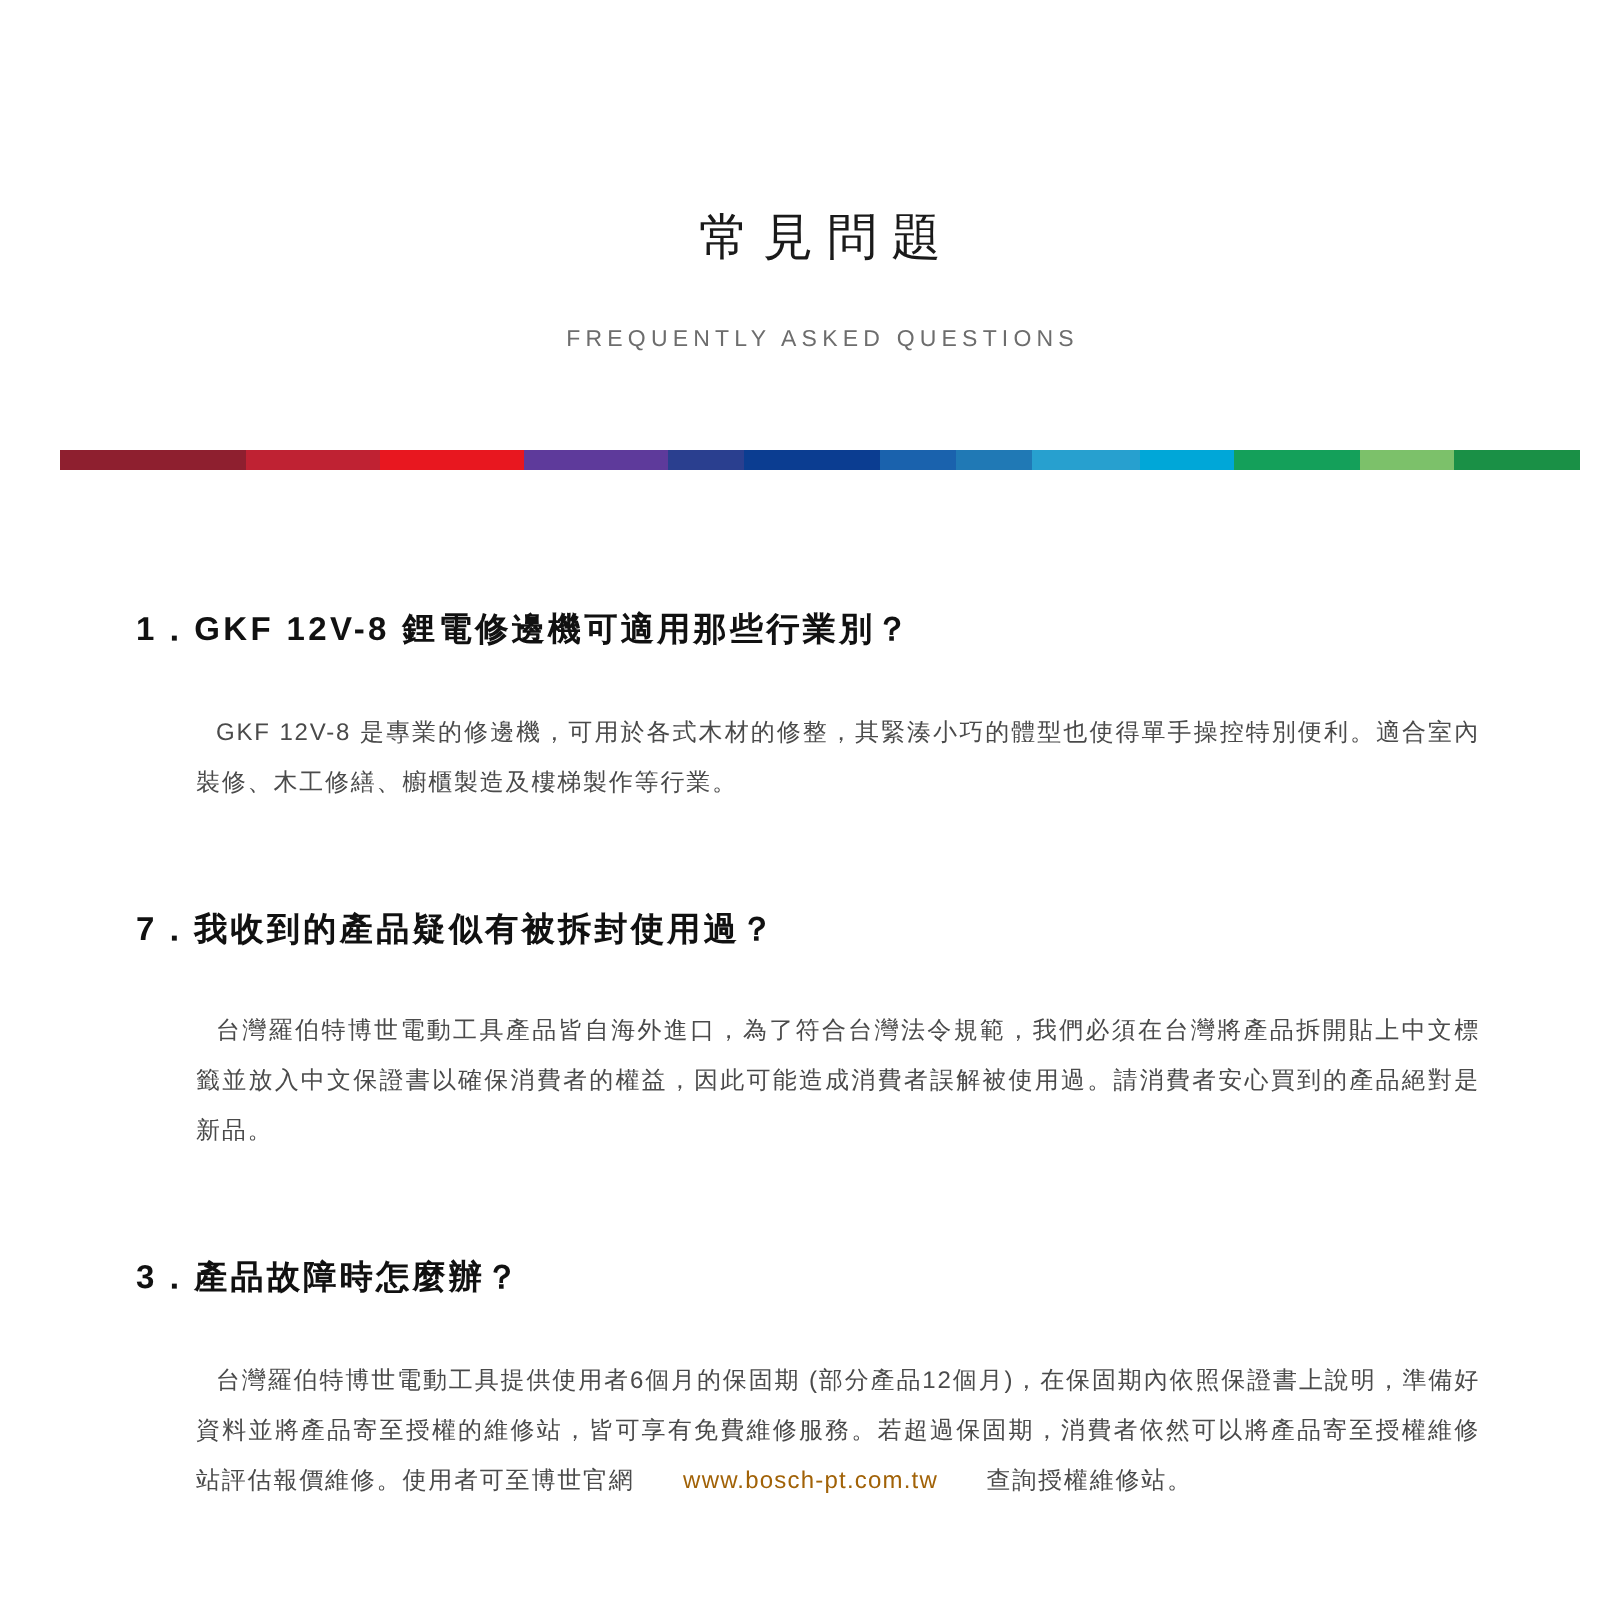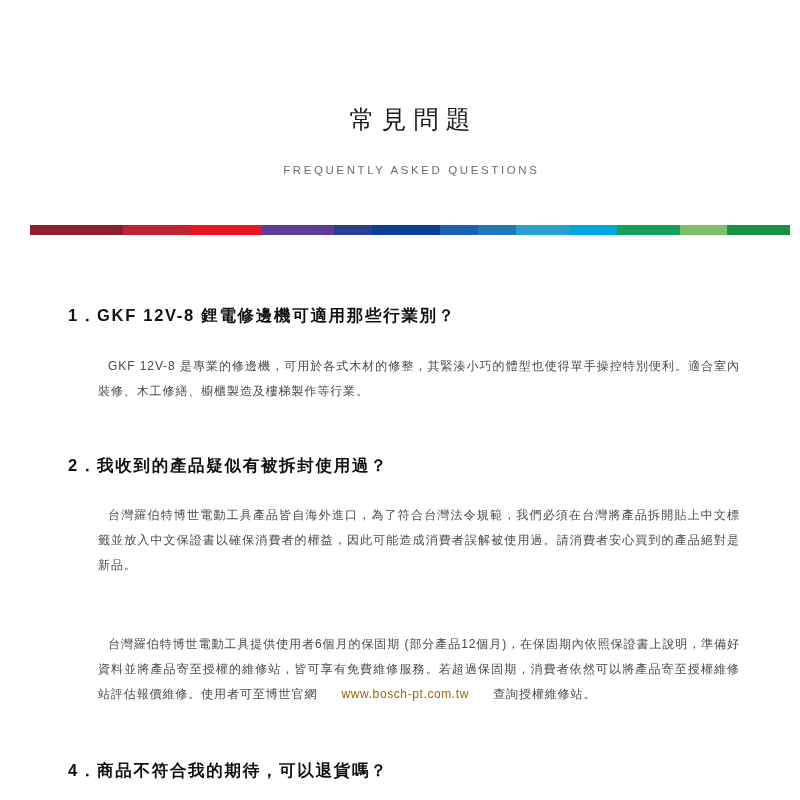--- a/index.html
+++ b/index.html
@@ -111,22 +111,23 @@
     <div class="seg" style="background: rgb(124, 193, 106); width: 6.11111%;"></div>
     <div class="seg" style="background: rgb(26, 144, 70); width: 8.33333%;"></div>
   </div>
 
 <div class="faq-list" id="faq-list">
     <div class="faq-item">
       <div class="faq-question">1．GKF 12V-8 鋰電修邊機可適用那些行業別？</div>
       <div class="faq-answer"><span>GKF 12V-8 是專業的修邊機，可用於各式木材的修整，其緊湊小巧的體型也使得單手操控特別便利。適合室內裝修、木工修繕、櫥櫃製造及樓梯製作等行業。</span></div>
     </div>
     <div class="faq-item q2">
-      <div class="faq-question">2．我收到的產品疑似有被拆封使用過？</div>
+      <div class="faq-question">7．我收到的產品疑似有被拆封使用過？</div>
       <div class="faq-answer"><span>台灣羅伯特博世電動工具產品皆自海外進口，為了符合台灣法令規範，我們必須在台灣將產品拆開貼上中文標籤並放入中文保證書以確保消費者的權益，因此可能造成消費者誤解被使用過。請消費者安心買到的產品絕對是新品。</span></div>
     </div>
     <div class="faq-item q3">
+      <div class="faq-question">3．產品故障時怎麼辦？</div>
       <div class="faq-answer"><span>台灣羅伯特博世電動工具提供使用者6個月的保固期 (部分產品12個月)，在保固期內依照保證書上說明，準備好資料並將產品寄至授權的維修站，皆可享有免費維修服務。若超過保固期，消費者依然可以將產品寄至授權維修站評估報價維修。使用者可至博世官網 </span><span class="link">www.bosch-pt.com.tw</span><span> 查詢授權維修站。</span></div>
     </div>
     <div class="faq-item q4">
       <div class="faq-question">4．商品不符合我的期待，可以退貨嗎？</div>
     </div>
   </div>
 
 </body></html>

